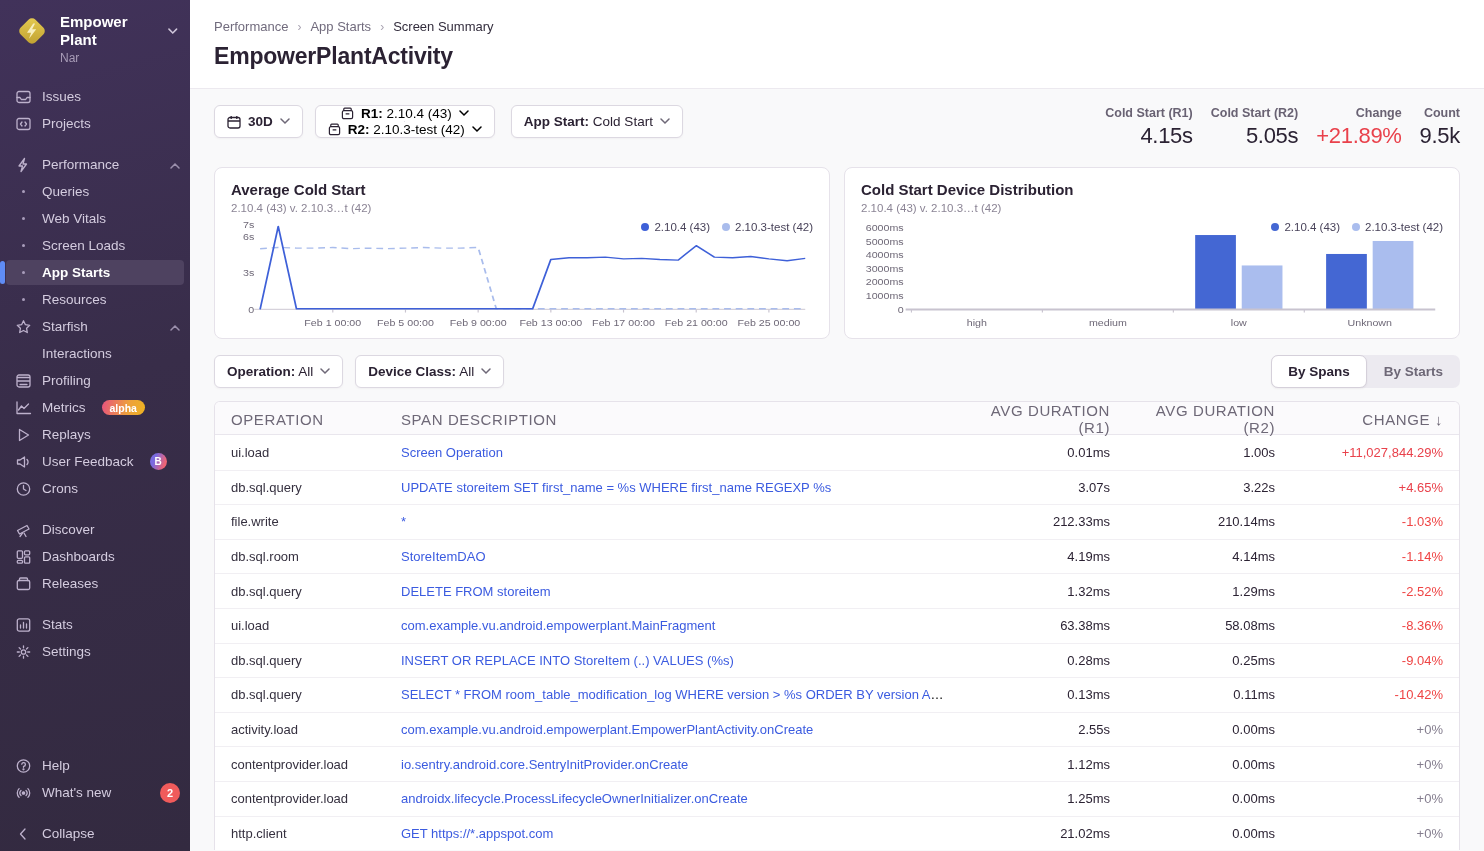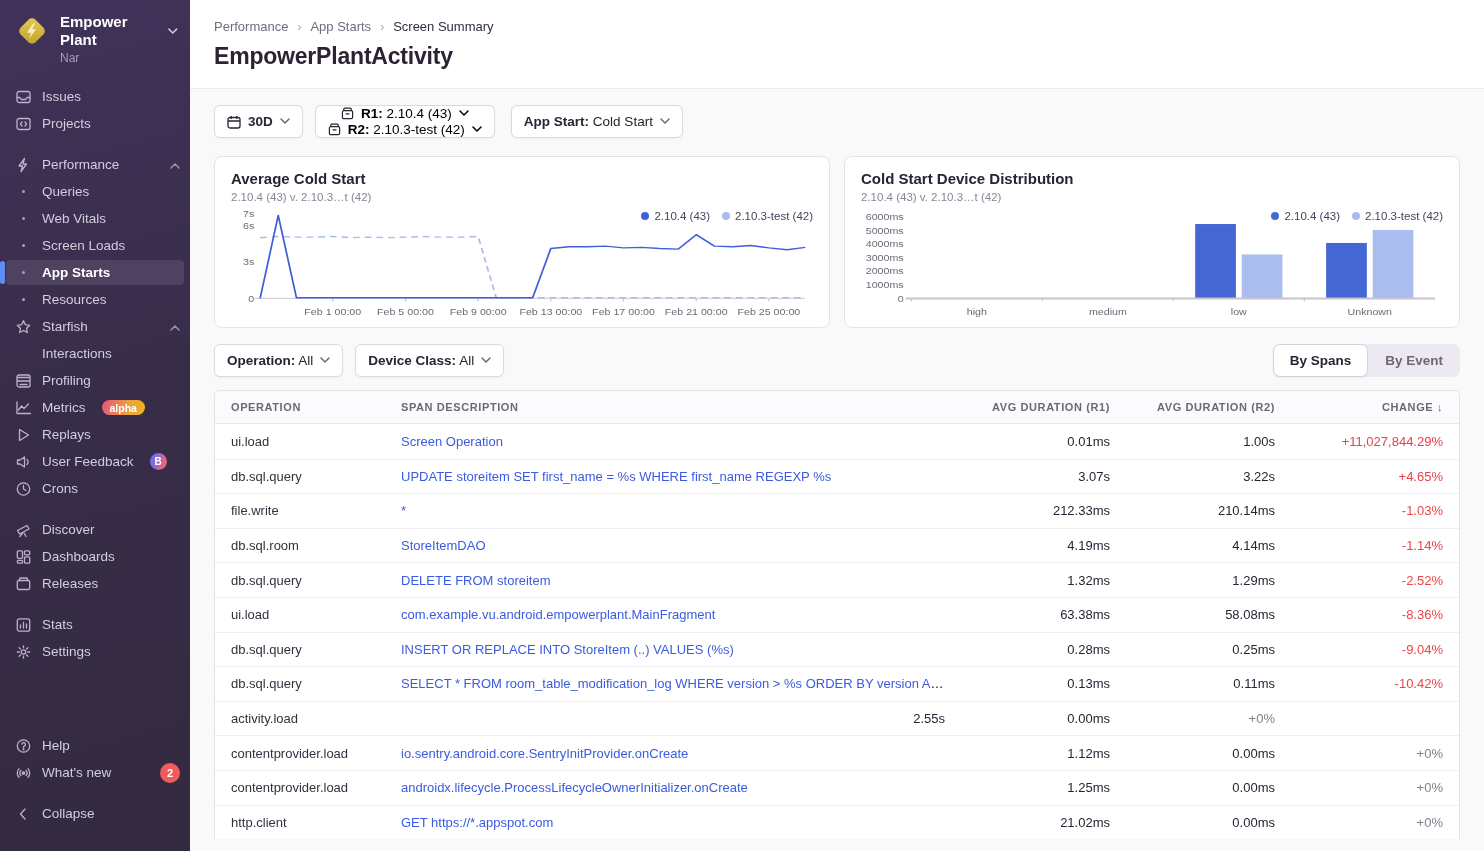--- a/index.html
+++ b/index.html
@@ -24,21 +24,21 @@
   .side-item.active .accent { position:absolute; left:0; top:2px; width:5px; height:23px; border-radius:3px; background:#5f8cf5; }
   .side-item > span, .side-item > div { position:relative; z-index:1; }
   .gap { height:14px; }
   .chev-r { margin-left:auto; color:#9c90ad; }
   .badge-alpha { margin-left:6px; font-size:10.5px; font-weight:700; color:#fff; padding:1.5px 8px; border-radius:10px;
                  background:linear-gradient(100deg,#e8537e 0%,#eda03c 60%,#eeb321 100%); }
   .badge-b { margin-left:6px; width:17px; height:17px; border-radius:50%; font-size:10px; font-weight:700; color:#fff;
              display:flex; align-items:center; justify-content:center; background:linear-gradient(110deg,#7a6be0 30%,#ee6475 80%); }
   .badge-count { margin-left:auto; width:20px; height:20px; border-radius:50%; background:#f05b5b; color:#fff; font-size:11px;
                  font-weight:700; display:flex; align-items:center; justify-content:center; }
-  .side-footer { padding-bottom:24px; }
+  .side-footer { padding-bottom:4px; }
 
   
   main { flex:1; display:flex; flex-direction:column; background:#f9f9fa; }
   header { background:#fff; padding:19px 24px 18px; }
   .crumbs { display:flex; align-items:center; gap:9px; font-size:13px; color:#716b7d; }
   .crumbs .sep { color:#a9a3b2; font-size:12px; }
   .crumbs .cur { color:#332d3d; }
   .page-title { margin-top:9px; font-size:23px; font-weight:700; color:#2b2233; letter-spacing:-0.2px; }
 
   .content { flex:1; border-top:1px solid #ece9ef; padding:16px 24px 0; }
@@ -71,21 +71,21 @@
 
   .controls-row { margin-top:16px; display:flex; gap:12px; align-items:center; }
   .segmented { margin-left:auto; display:flex; background:#eceaf0; border-radius:7px; }
   .segmented .tog { height:33px; padding:0 16px; display:flex; align-items:center; font-size:13.5px; font-weight:600;
                     color:#6e6877; border-radius:7px; cursor:pointer; border:1px solid transparent; }
   .segmented .tog.active { background:#fff; border:1px solid #d5d0da; color:#2b2233; box-shadow:0 1px 2px rgba(43,34,51,0.06); }
 
   .table-card { margin-top:13px; background:#fff; border:1px solid #e6e2ea; border-radius:6px 6px 0 0; border-bottom:none; overflow:hidden; }
   .tgrid { display:grid; grid-template-columns:170px 1fr 165px 165px 168px; align-items:center; }
   .thead { height:33px; background:#fbfafc; border-bottom:1px solid #e9e6ed; }
-  .thead .th { font-size:11px; font-weight:700; letter-spacing:0.6px; color:#6e6877; padding:0 16px; cursor:pointer; }
+  .thead .th { font-size:15px; font-weight:400; letter-spacing:0.6px; color:#6e6877; padding:0 16px; cursor:pointer; }
   .th.num, .td.num { text-align:right; }
   .trow { height:34.6px; border-top:1px solid #f1eff3; }
   .trow:first-of-type { border-top:none; }
   .td { font-size:13px; padding:0 16px; white-space:nowrap; overflow:hidden; text-overflow:ellipsis; }
   .td.op { color:#35303f; }
   .td.desc a { color:#3b5be0; cursor:pointer; }
   .td.num { color:#2b2233; }
   .td.change.up { color:#e9414b; }
   .td.change.down { color:#ef4444; }
   .td.change.flat { color:#847d8e; }
@@ -384,20 +384,38 @@
               </svg>
           </div>
         </div>
         <div class="btn spaced">
           <span><b>App Start:</b> <span>Cold Start</span></span>
           <svg class="chev" width="10" height="7" viewBox="0 0 10 7">
               <path d="M1 1l4 4 4-4" fill="none" stroke="currentColor" stroke-width="1.5" stroke-linecap="round"></path>
             </svg>
         </div>
       </div>
+      <div class="kpis" id="kpis">
+          <div class="kpi">
+            <div class="lab">Cold Start (R1)</div>
+            <div class="val">4.15s</div>
+          </div>
+          <div class="kpi">
+            <div class="lab">Cold Start (R2)</div>
+            <div class="val">5.05s</div>
+          </div>
+          <div class="kpi neg">
+            <div class="lab">Change</div>
+            <div class="val">+21.89%</div>
+          </div>
+          <div class="kpi">
+            <div class="lab">Count</div>
+            <div class="val">9.5k</div>
+          </div>
+        </div>
     </div>
 
     <div class="charts">
       <div class="card">
         <h3>Average Cold Start</h3>
         <div class="sub">2.10.4 (43) v. 2.10.3…t (42)</div>
         <div class="legend" id="legend-0">
             <span class="li">
               <span class="dot" style="background: rgb(62, 96, 216);"></span>
               <span>2.10.4 (43)</span>
@@ -477,21 +495,21 @@
           </svg>
       </div>
       <div class="btn">
         <span><b>Device Class:</b> <span>All</span></span>
         <svg class="chev" width="10" height="7" viewBox="0 0 10 7">
             <path d="M1 1l4 4 4-4" fill="none" stroke="currentColor" stroke-width="1.5" stroke-linecap="round"></path>
           </svg>
       </div>
       <div class="segmented" id="view-toggle">
           <div class="tog active">By Spans</div>
-          <div class="tog">By Event</div>
+          <div class="tog">By Starts</div>
         </div>
     </div>
 
     <div class="table-card">
       <div class="tgrid thead" id="thead">
           <div class="th">OPERATION</div>
           <div class="th">SPAN DESCRIPTION</div>
           <div class="th num">AVG DURATION (R1)</div>
           <div class="th num">AVG DURATION (R2)</div>
           <div class="th num">CHANGE ↓</div>
@@ -548,20 +566,21 @@
   </div>
           <div class="tgrid trow">
     <div class="td op">db.sql.query</div>
     <div class="td desc"><a>SELECT * FROM room_table_modification_log WHERE version &gt; %s ORDER BY version ASC</a></div>
     <div class="td num r1">0.13ms</div>
     <div class="td num r2">0.11ms</div>
     <div class="td num change down">-10.42%</div>
   </div>
           <div class="tgrid trow">
     <div class="td op">activity.load</div>
+    <div class="td desc"><a>com.example.vu.android.empowerplant.EmpowerPlantActivity.onCreate</a></div>
     <div class="td num r1">2.55s</div>
     <div class="td num r2">0.00ms</div>
     <div class="td num change flat">+0%</div>
   </div>
           <div class="tgrid trow">
     <div class="td op">contentprovider.load</div>
     <div class="td desc"><a>io.sentry.android.core.SentryInitProvider.onCreate</a></div>
     <div class="td num r1">1.12ms</div>
     <div class="td num r2">0.00ms</div>
     <div class="td num change flat">+0%</div>

